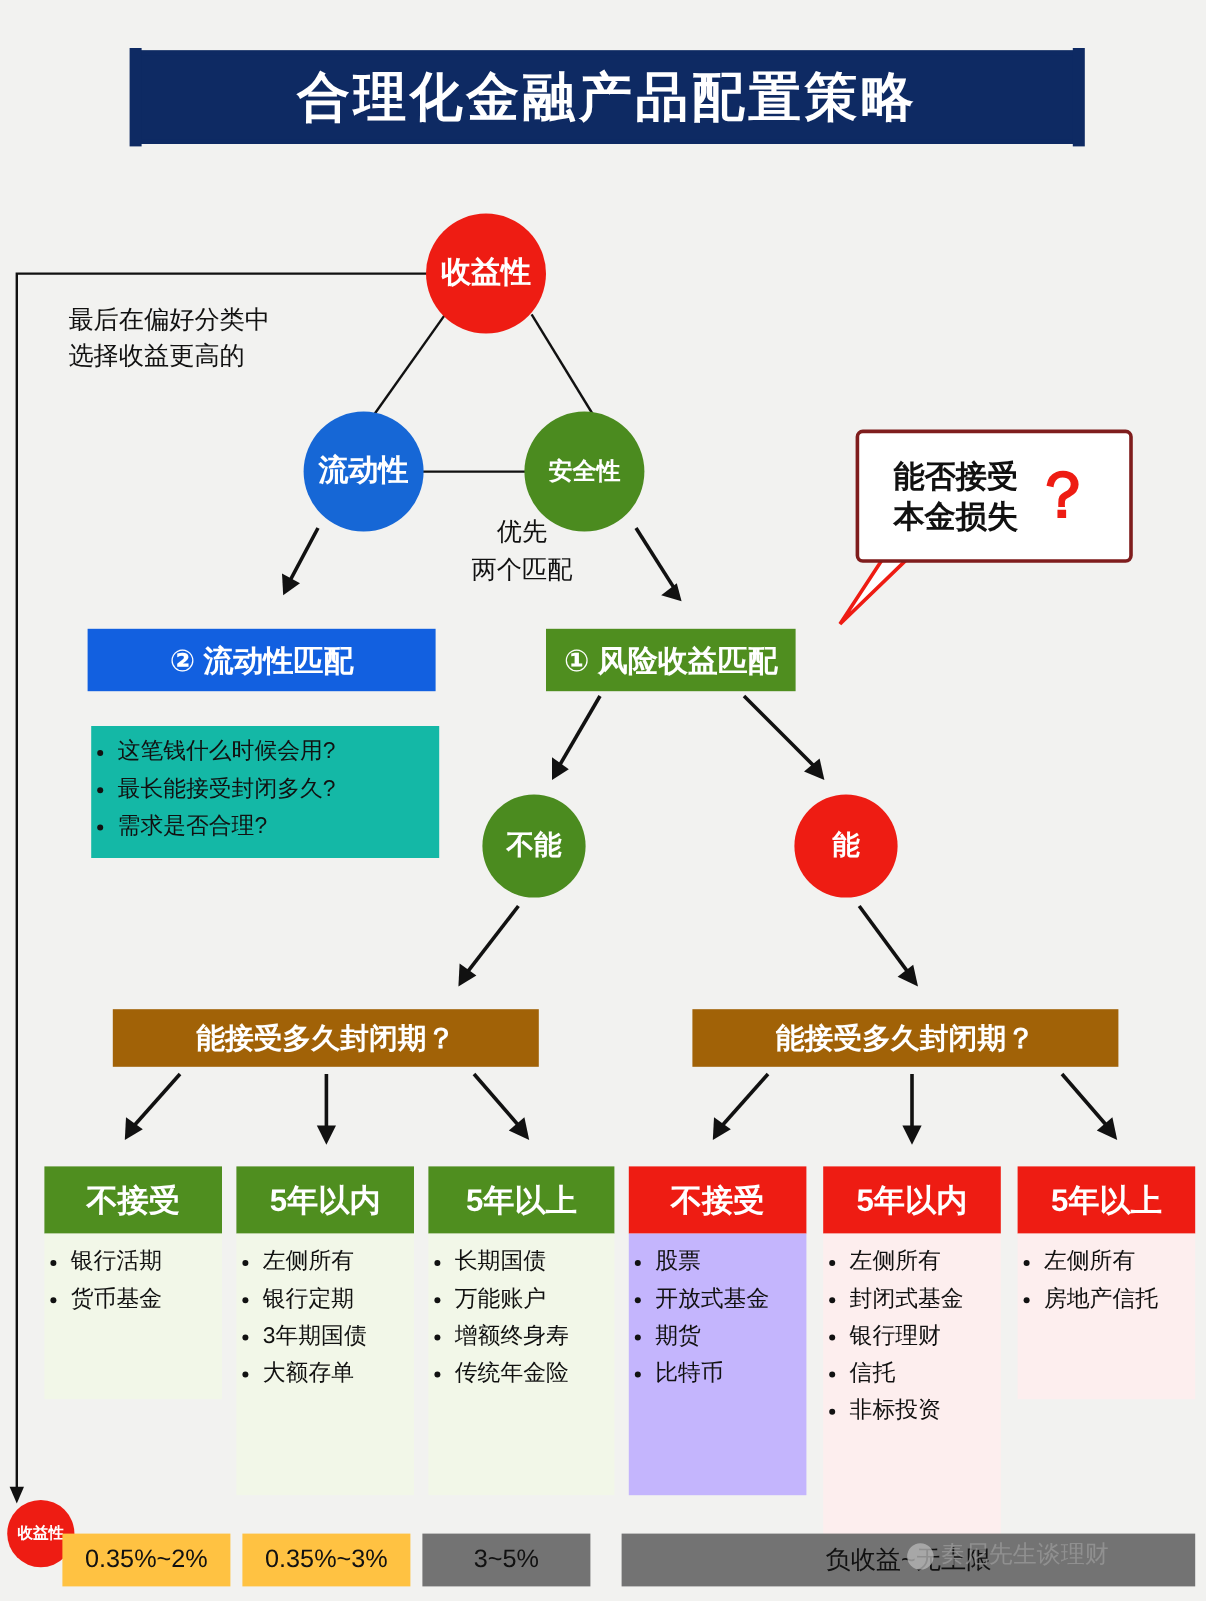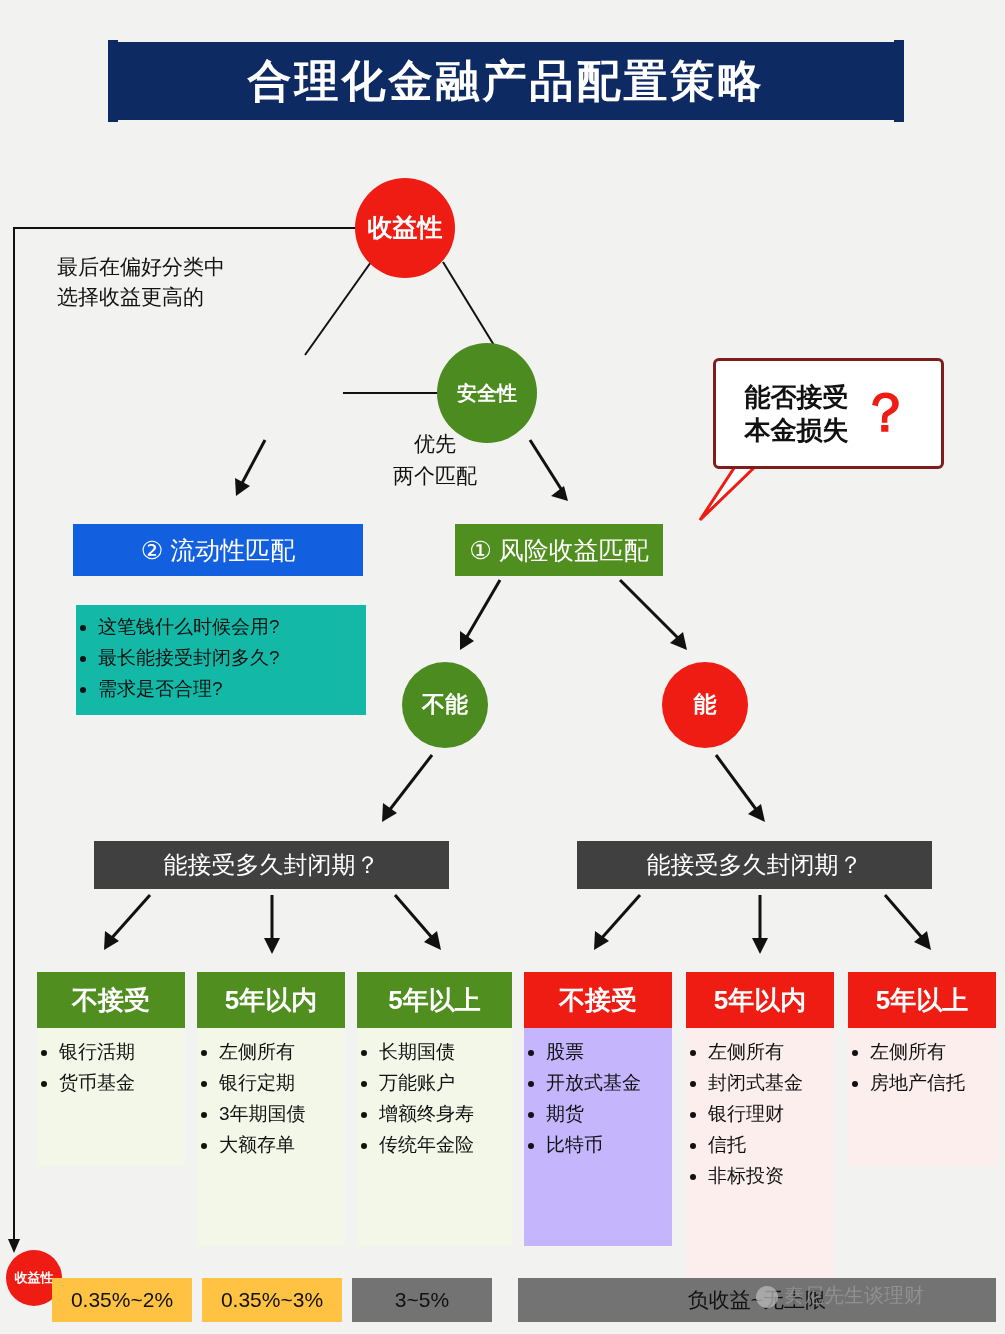--- a/index.html
+++ b/index.html
@@ -36,24 +36,24 @@
 
   
   .circle{border-radius:50%;display:flex;align-items:center;justify-content:center;
     color:#fff;font-weight:bold;text-align:center;line-height:1.1;}
   .c-red{background:#ee1c13;}
   .c-blue{background:#1667d6;}
   .c-green{background:#4b8b1f;}
 
   
   .bar{display:flex;align-items:center;justify-content:center;color:#fff;
-    font-weight:normal;text-align:center;}
+    font-weight:bold;text-align:center;}
   .bar-blue{background:#1260e0;}
   .bar-green{background:#4f8e1f;}
-  .bar-blue2{background:#404040;}
+  .bar-blue2{background:#a16207;}
   .cat{display:flex;align-items:center;justify-content:center;color:#fff;font-weight:bold;}
   .cat-green{background:#4f8e1f;}
   .cat-red{background:#ee1c13;}
 
   .listbox{font-size:19px;color:#111;line-height:1.0;}
   .listbox ul{margin:0;padding:0 0 0 22px;list-style:disc;}
   .listbox li{margin:0 0 12px 0;}
 
   .qbox{
     background:#ffffff;border:3px solid #7f1d1d;border-radius:6px;
@@ -128,20 +128,21 @@
     <polyline points="738,462 700,520 760,462" fill="#ffffff" stroke="#ee1c13" stroke-width="3"></polyline>
   </svg>
 
   <div class="abs note" style="left:57px;top:252px;width:230px;">
     <div>最后在偏好分类中</div>
     <div>选择收益更高的</div>
   </div>
 
   <div class="abs circle c-red" style="left:355px;top:178px;width:100px;height:100px;font-size:25px;">收益性</div>
 
+  <div class="abs circle c-blue" style="left:253px;top:343px;width:100px;height:100px;font-size:25px;">流动性</div>
 
   <div class="abs circle c-green" style="left:437px;top:343px;width:100px;height:100px;font-size:20px;">安全性</div>
 
   <div class="abs" style="left:370px;top:428px;width:130px;font-size:21px;color:#111;line-height:1.5;text-align:center;">
     <div>优先</div>
     <div>两个匹配</div>
   </div>
 
   <div class="abs qbox" style="left:713px;top:358px;width:225px;height:105px;">
     <div class="qtext">

